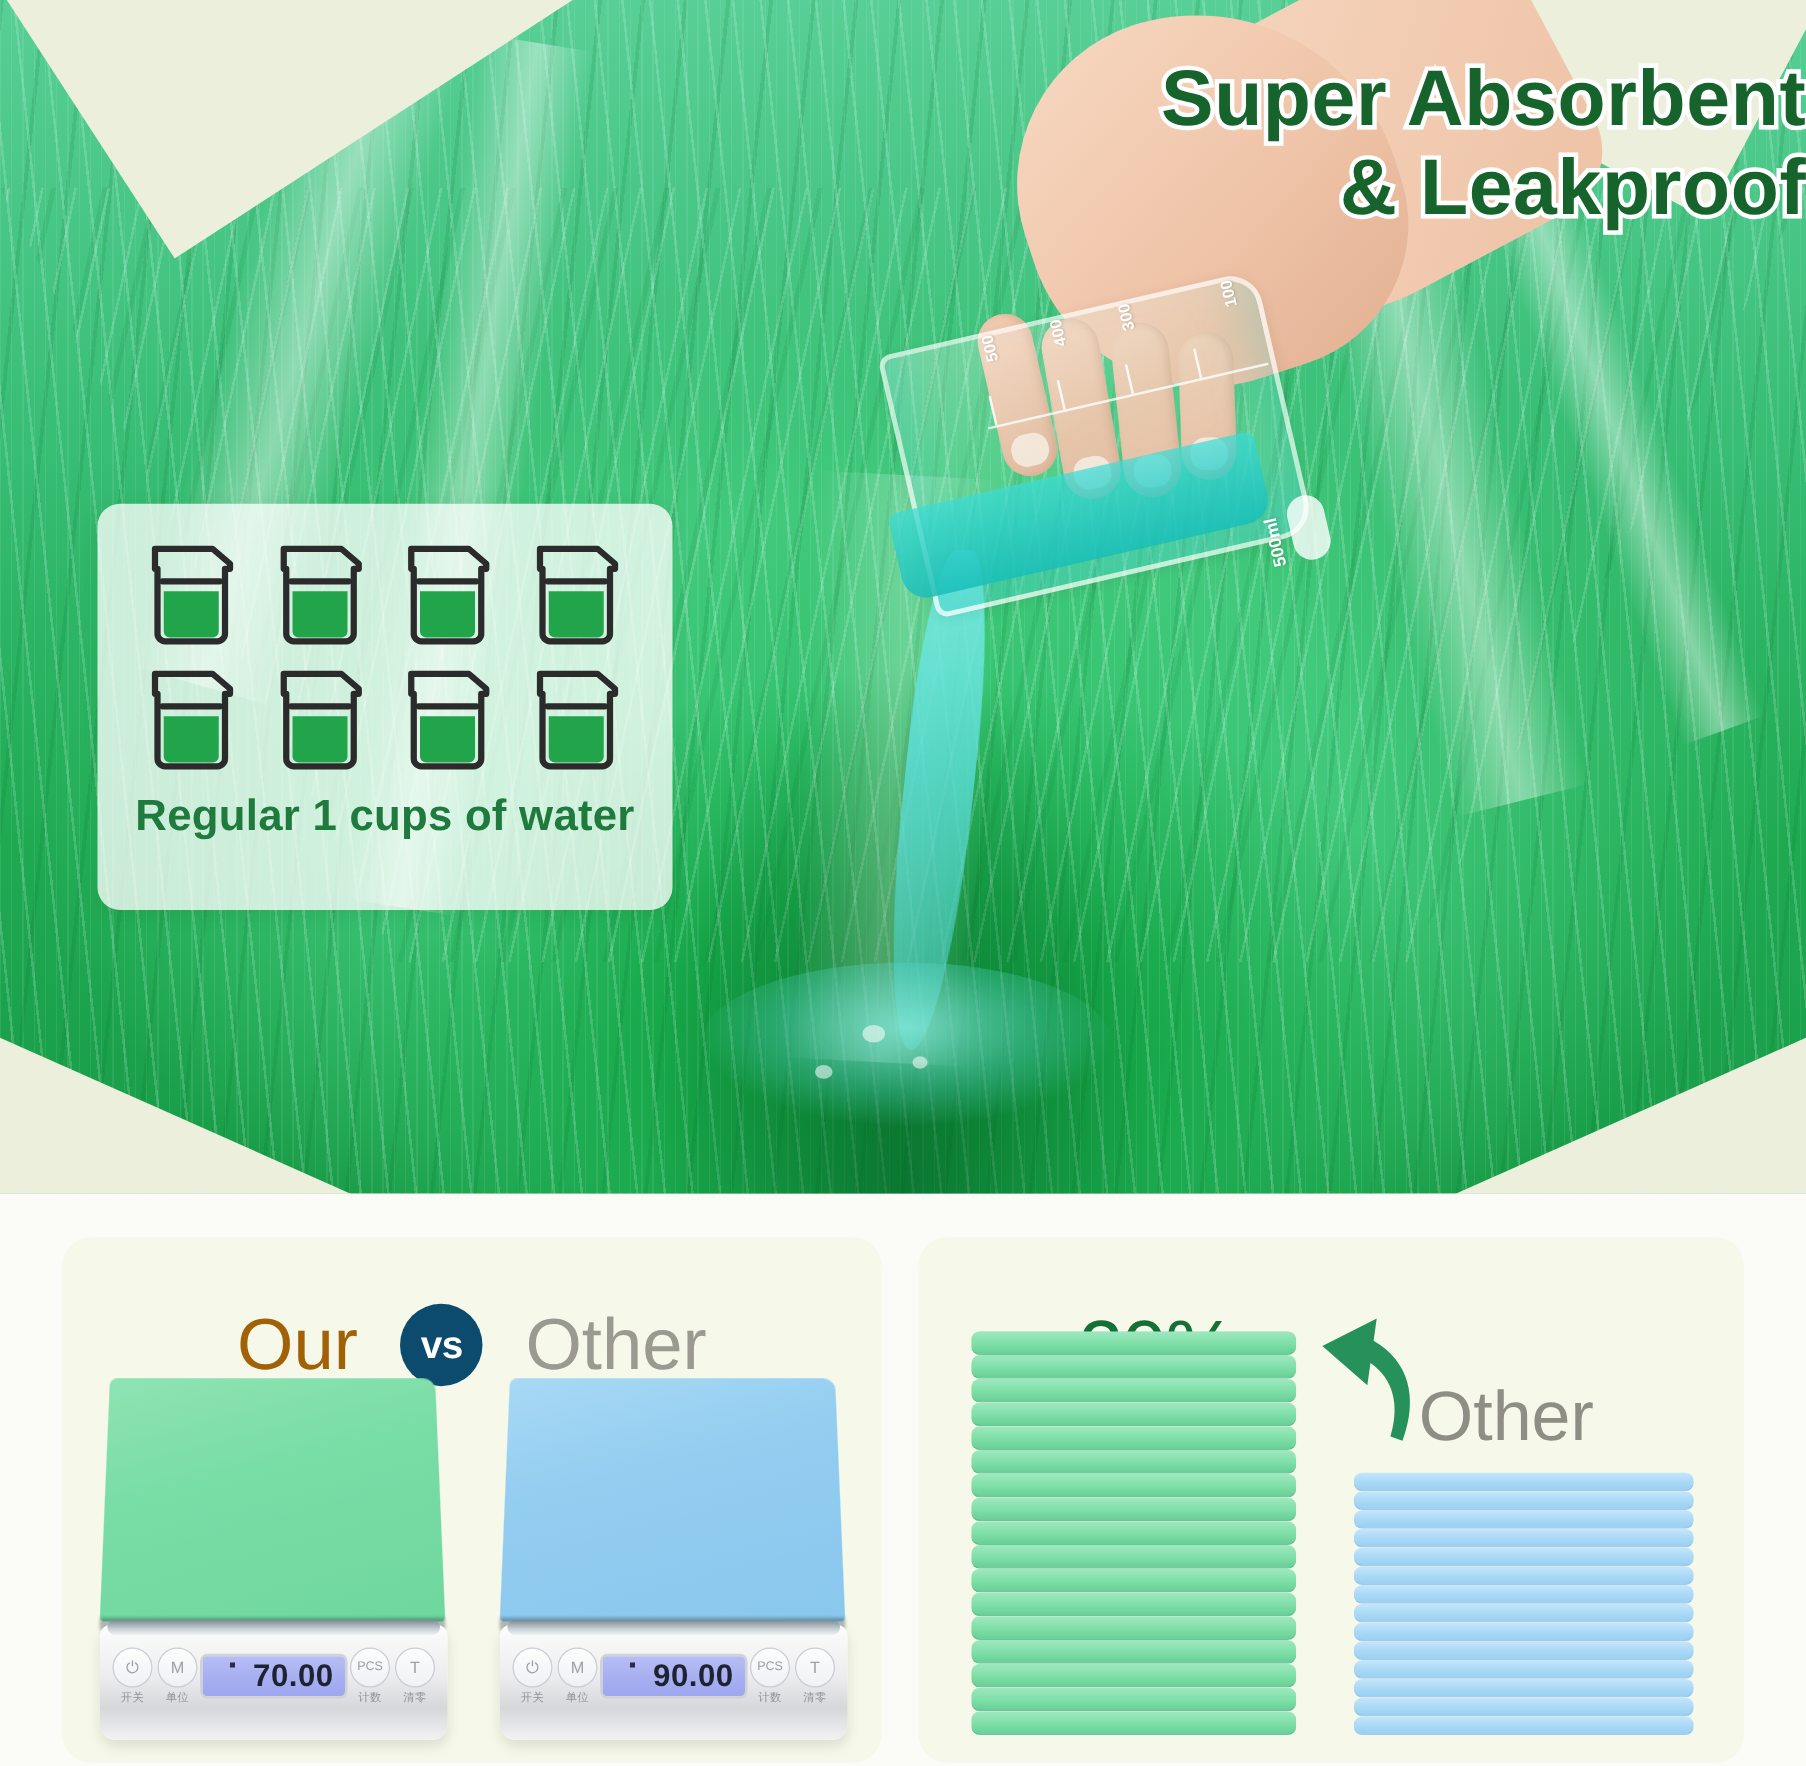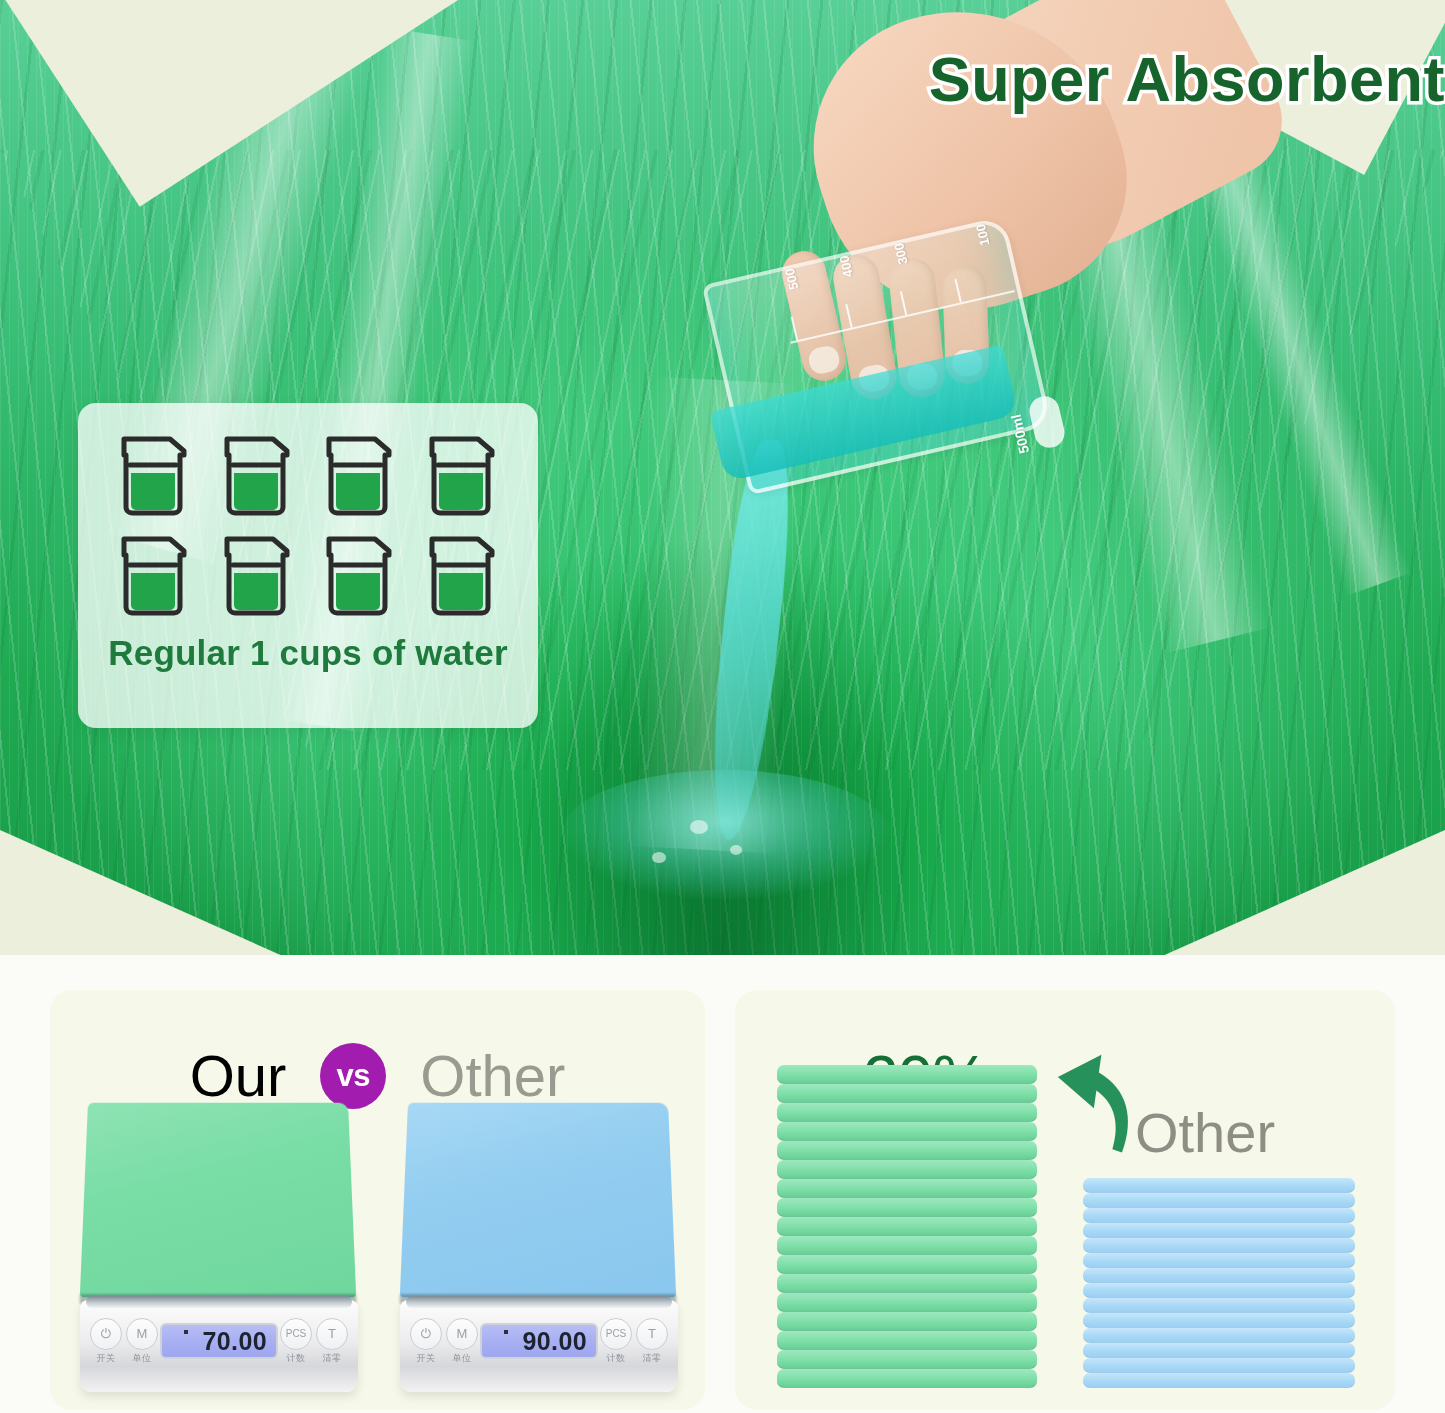--- a/index.html
+++ b/index.html
@@ -253,25 +253,25 @@
     overflow: hidden;
   }
   .panel-left  { left: 50px;  width: 655px; }
   .panel-right { left: 735px; width: 660px; }
 
   
   .cmp-head {
     position: absolute; top: 52px; left: 0; width: 100%;
     display: flex; align-items: center; justify-content: center; gap: 34px;
   }
-  .cmp-our   { font-size: 58px; color: #000000; font-weight: 500; }
+  .cmp-our   { font-size: 58px; color: #a16207; font-weight: 500; }
   .cmp-other { font-size: 58px; color: #9a9a90; font-weight: 500; }
   .vs-badge {
     width: 66px; height: 66px; border-radius: 50%;
-    background: #a21caf;
+    background: #0c4a6e;
     color: #ffffff; font-size: 31px; font-weight: 700;
     display: flex; align-items: center; justify-content: center;
     letter-spacing: -.5px;
   }
 
   .scale { position: absolute; bottom: 18px; width: 278px; height: 300px; }
   .scale.left-scale  { left: 30px; }
   .scale.right-scale { left: 350px; }
 
   .pad {
@@ -403,20 +403,21 @@
         <div class="tick-label" style="left:64px;">400</div>
         <div class="tick-label" style="left:120px;">300</div>
         <div class="tick-label" style="left:204px;">100</div>
       </div>
       <div class="beaker-vol">500ml</div>
       <div class="beaker-sticker"></div>
     </div>
 
     <div class="hero-title">
       <div class="line">Super Absorbent</div>
+      <div class="line">&amp; Leakproof</div>
     </div>
 
     <div class="callout">
       <div class="cups-grid">
         <div class="cup">
             <svg viewBox="0 0 72 88" width="72" height="88">
               <path d="M6 8 H52 L66 20 V24 H62 V76 A6 6 0 0 1 56 82 H14 A6 6 0 0 1 8 76 V24 H6 Z" fill="none" stroke="#2b2b2b" stroke-width="5" stroke-linejoin="round"></path>
               <line x1="12" y1="34" x2="58" y2="34" stroke="#2b2b2b" stroke-width="5" stroke-linecap="round"></line>
               <path d="M13 42 H57 V74 A5 5 0 0 1 52 79 H18 A5 5 0 0 1 13 74 Z" fill="#22a44b"></path>
             </svg>

